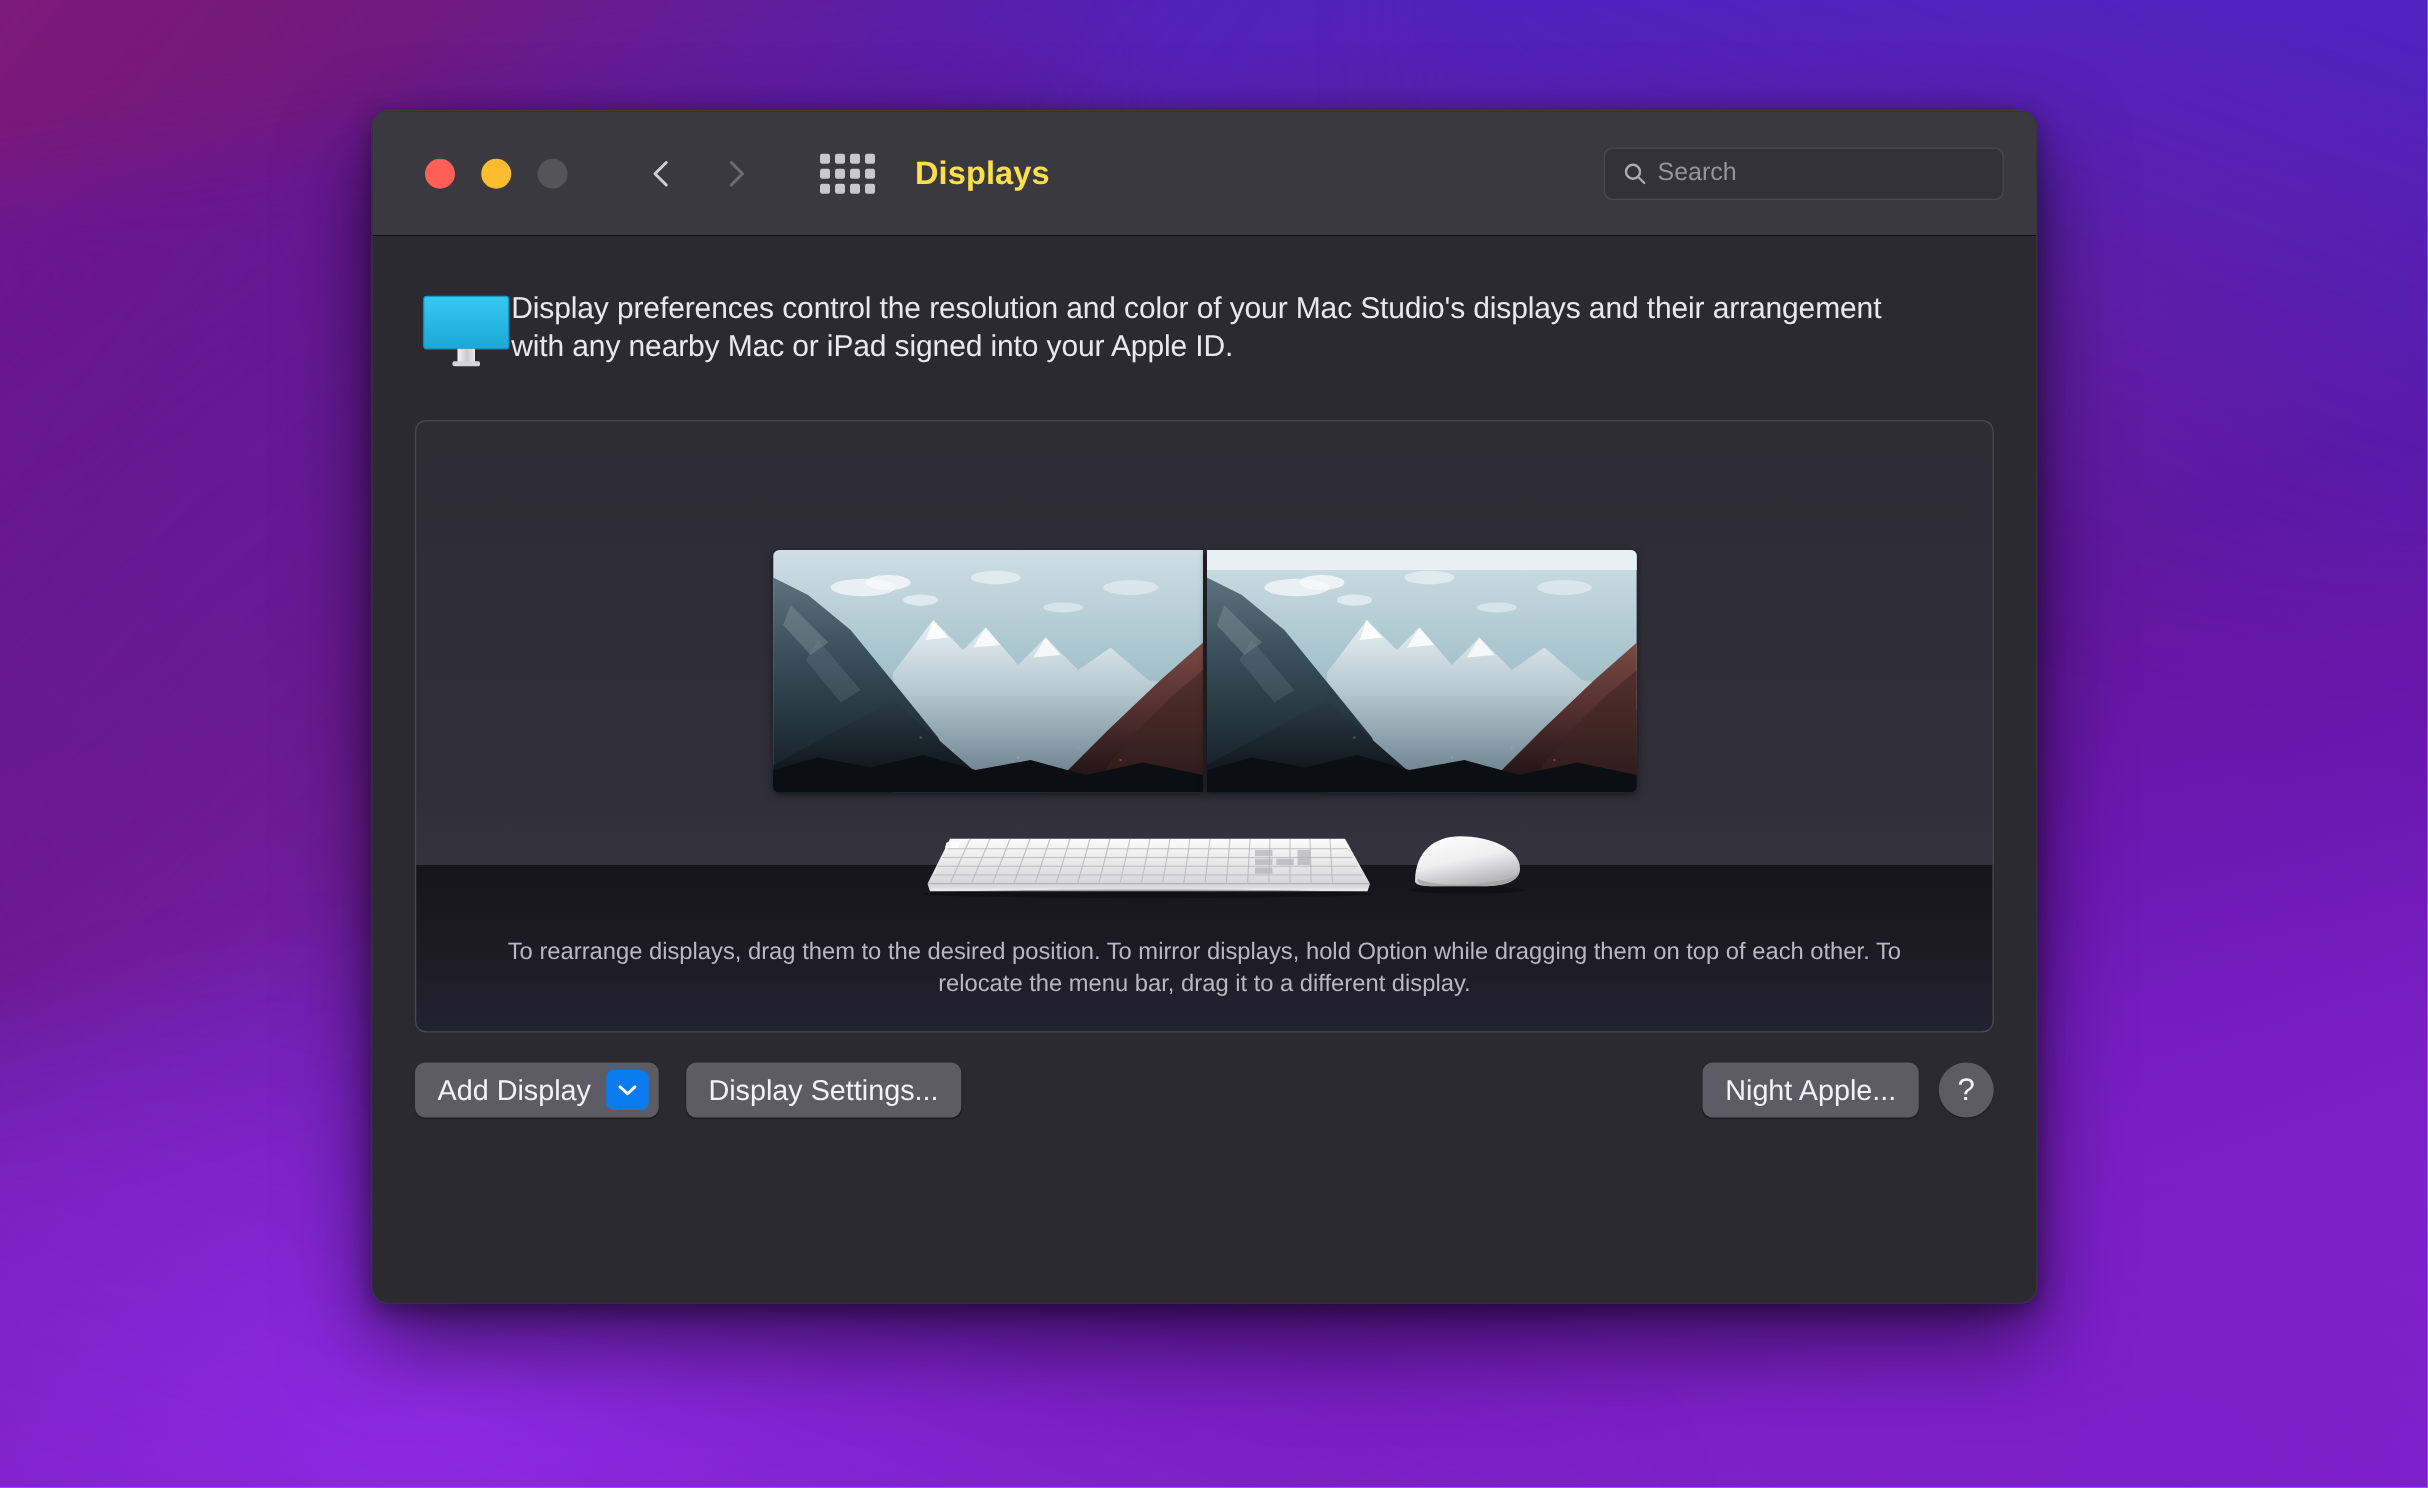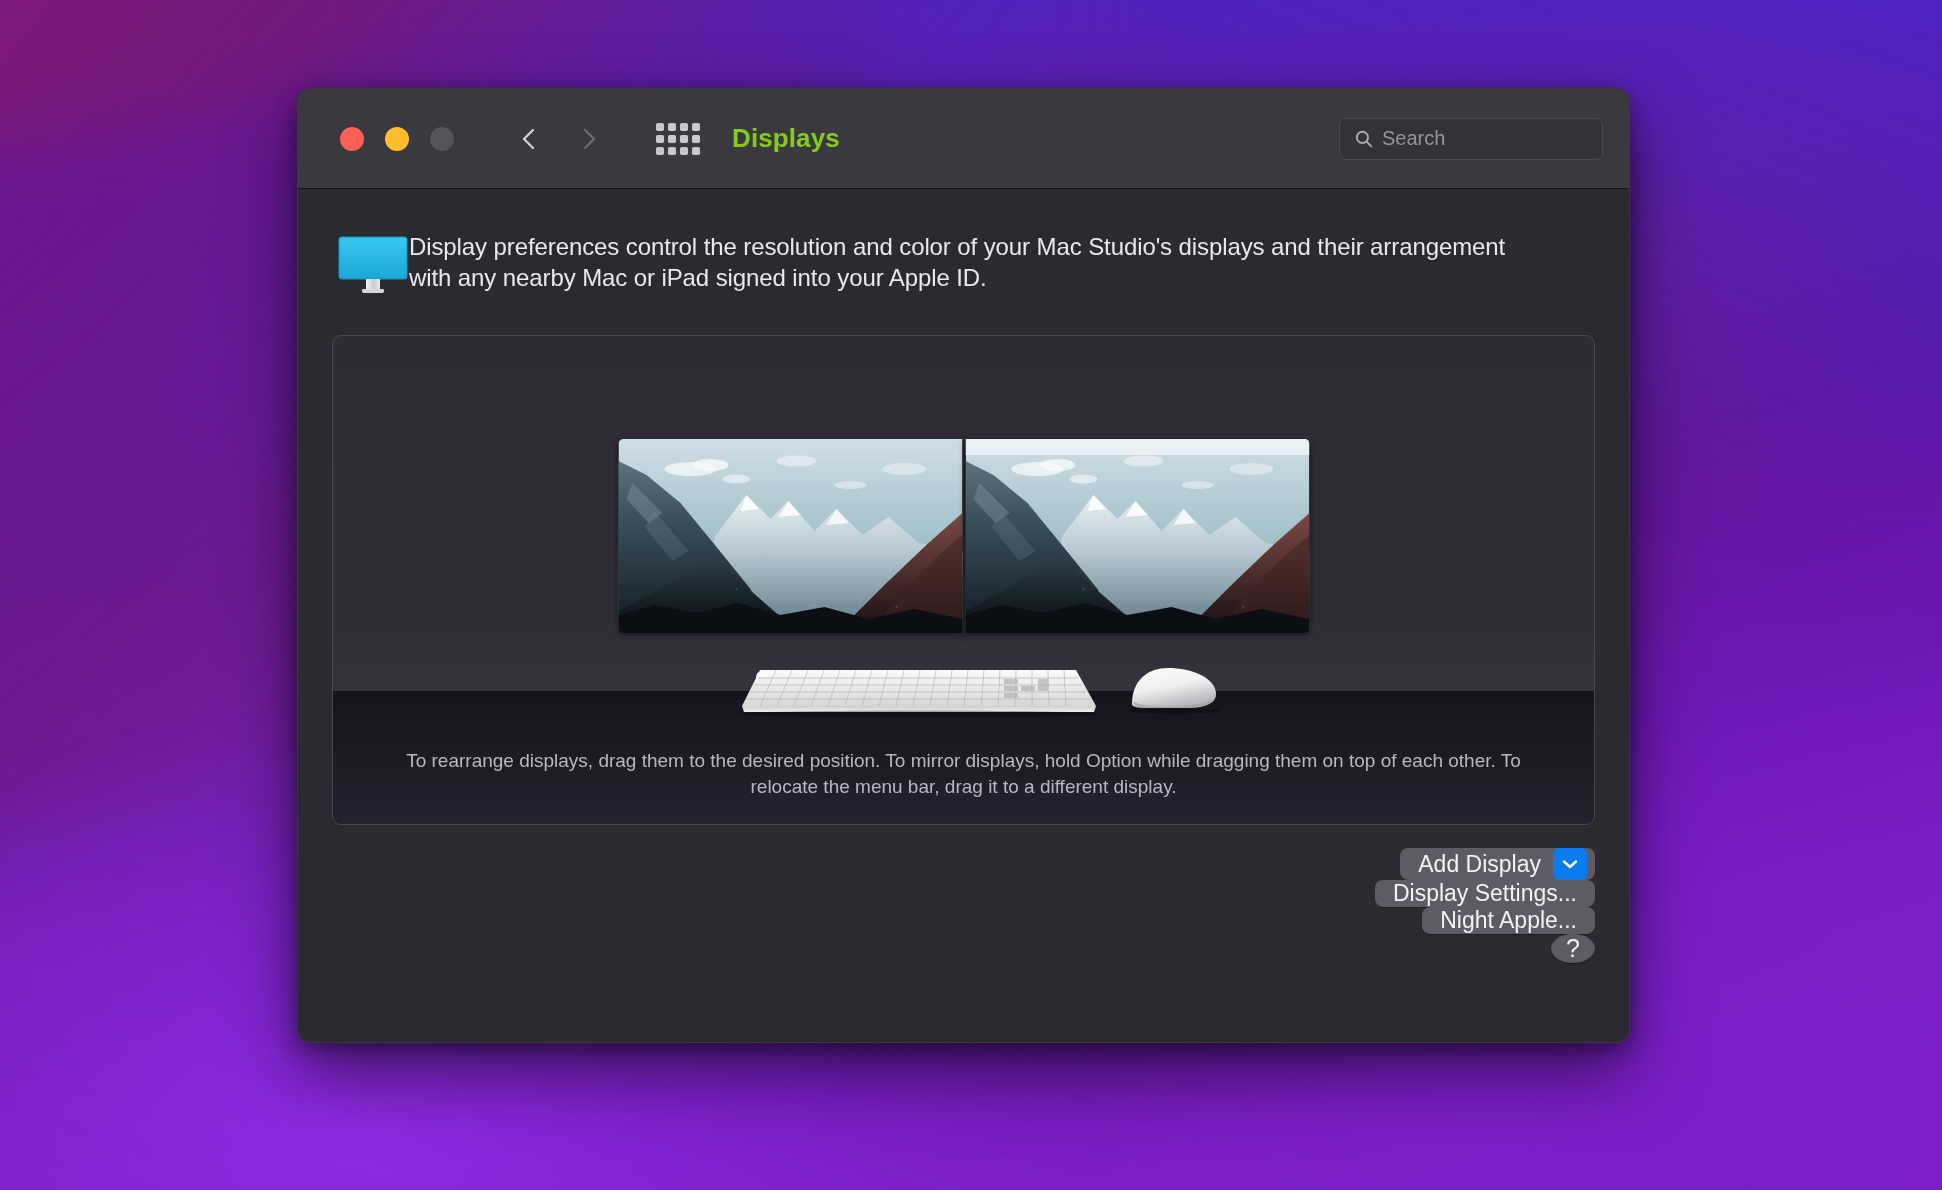--- a/index.html
+++ b/index.html
@@ -82,30 +82,30 @@
     margin-left:54px;
     display:grid;
     grid-template-columns:repeat(4, 8px);
     grid-template-rows:repeat(3, 8px);
     gap:4px;
   }
   #gridicon i{ display:block; width:8px; height:8px; background:#c9c8ce; border-radius:1.8px; }
 
   #wintitle{
     margin-left:32px;
-    color:#84cc16;
+    color:#fde047;
     font-size:26px;
     font-weight:bold;
     letter-spacing:.1px;
   }
 
   #searchwrap{
     position:absolute;
     right:26px; top:50%; transform:translateY(-50%);
-    width:264px; height:42px;
+    width:320px; height:42px;
     background:#333238;
     border:1px solid #4b4a52;
     border-radius:7px;
     display:flex; align-items:center;
     padding:0 10px;
   }
   #searchicon{ width:20px; height:20px; margin:0 8px 0 4px; flex:none; }
   #searchinput{
     flex:1; background:transparent; border:none; outline:none;
     color:#e8e7ec; font-size:20px;
@@ -197,21 +197,21 @@
     bottom:100px;
     width:520px; height:70px;
     z-index:3;
   }
 
   
   #buttons{
     position:relative;
     margin-top:23px;
     height:46px;
-    display:flex; align-items:flex-end;flex-direction:column;
+    display:flex; align-items:center;
   }
   .btn{
     height:44px;
     background:#5d5c64;
     border:none;
     border-radius:8px;
     color:#f3f2f6;
     font-size:23px;
     font-family:"Liberation Sans", sans-serif;
     padding:0 18px;

